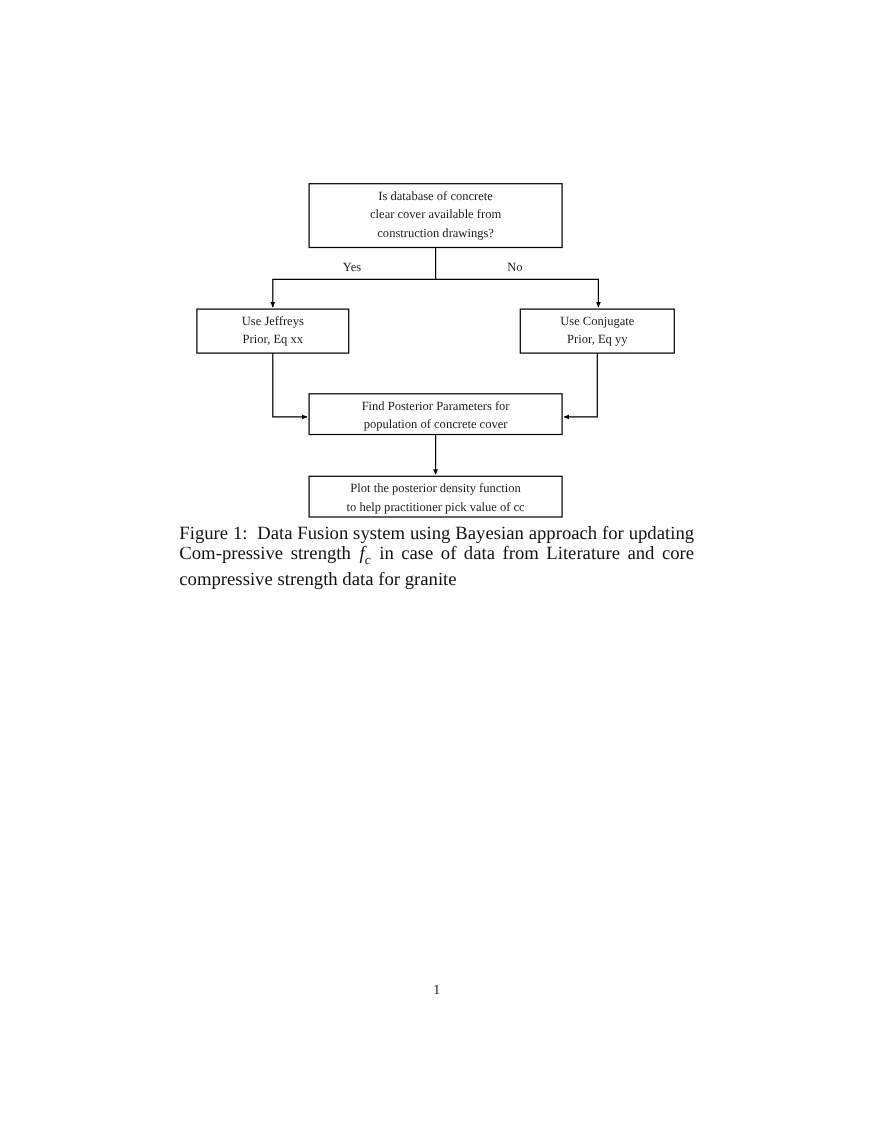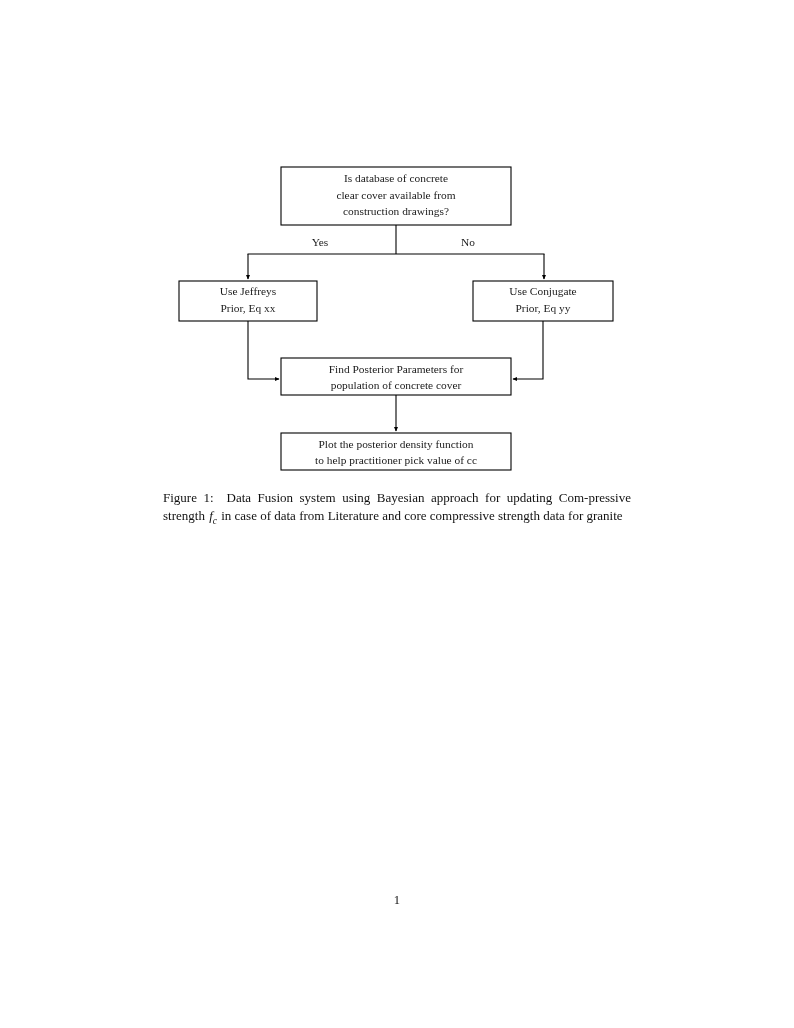--- a/index.html
+++ b/index.html
@@ -57,23 +57,23 @@
   .edge-line {
     stroke: #000000;
     stroke-width: 1.1;
     fill: none;
   }
 
   
   #caption {
     position: absolute;
     left: 163px;
-    top: 489px;
+    top: 476px;
     width: 468px;
-    font-size: 13px;
+    font-size: 17px;
     line-height: 17.6px;
     text-align: justify;
     text-justify: inter-word;
     color: #111111;
     hyphens: manual;
   }
   #caption .math-var {
     font-style: italic;
     font-family: "Liberation Serif", "DejaVu Serif", serif;
     padding: 0 1px;

